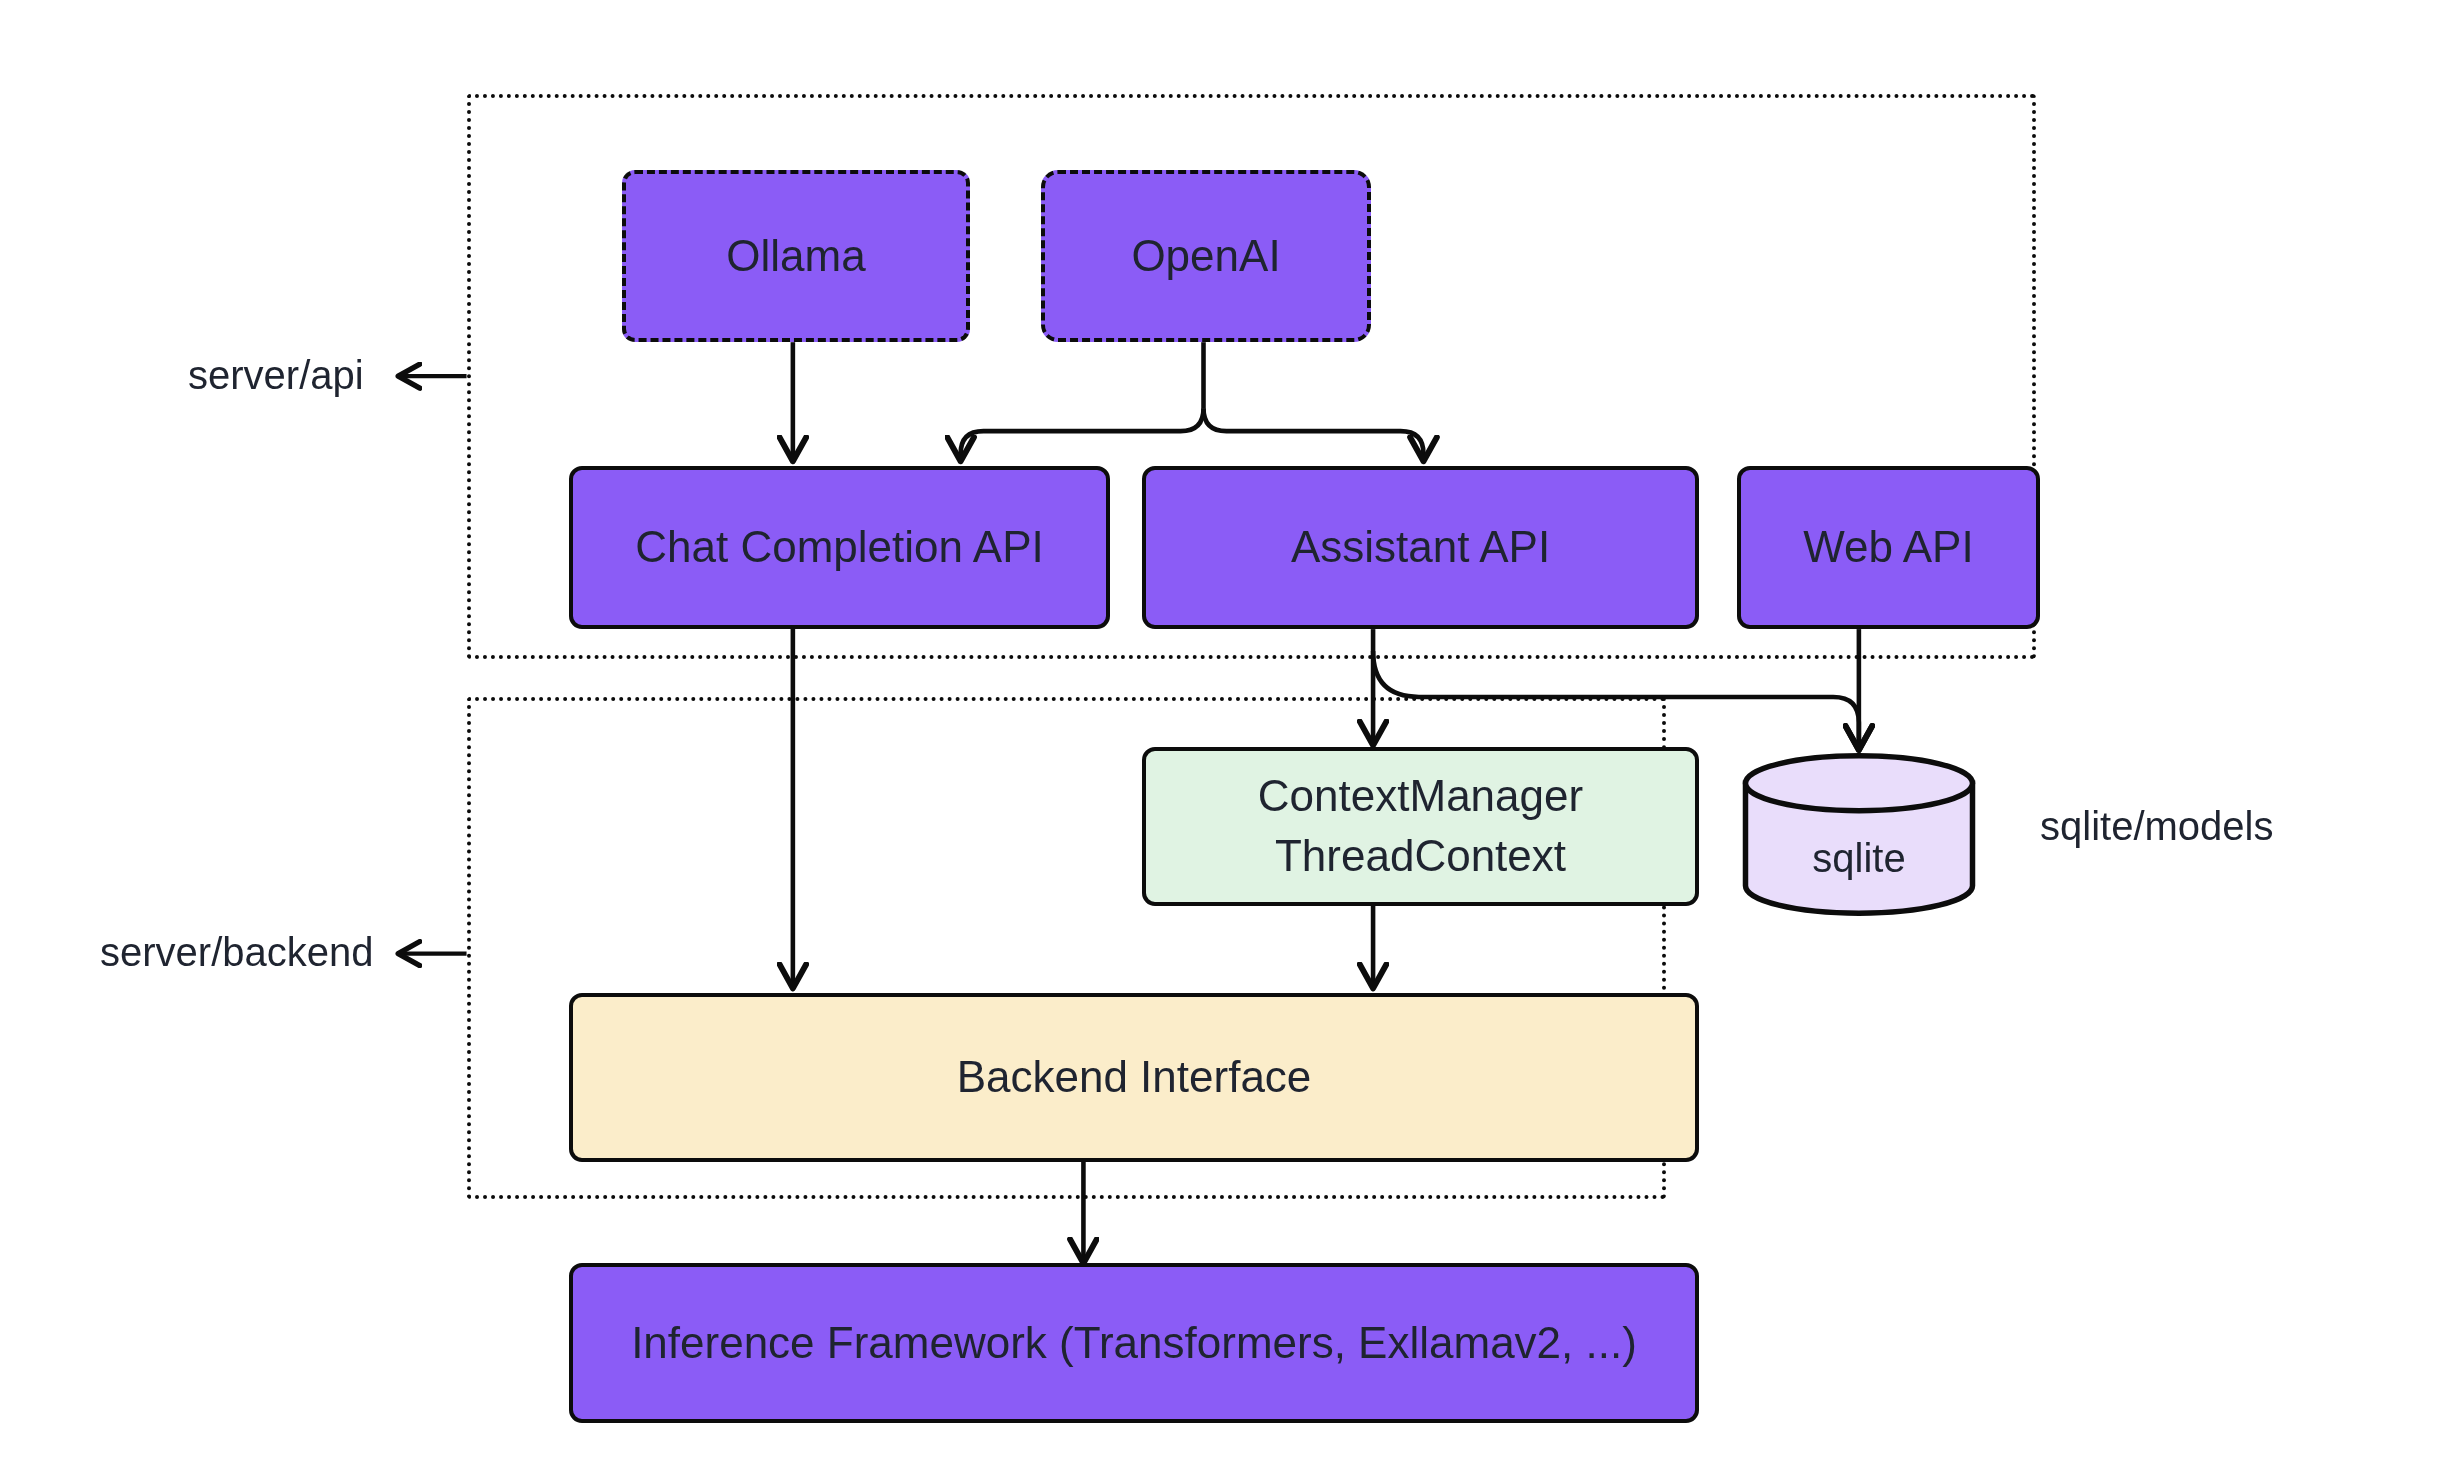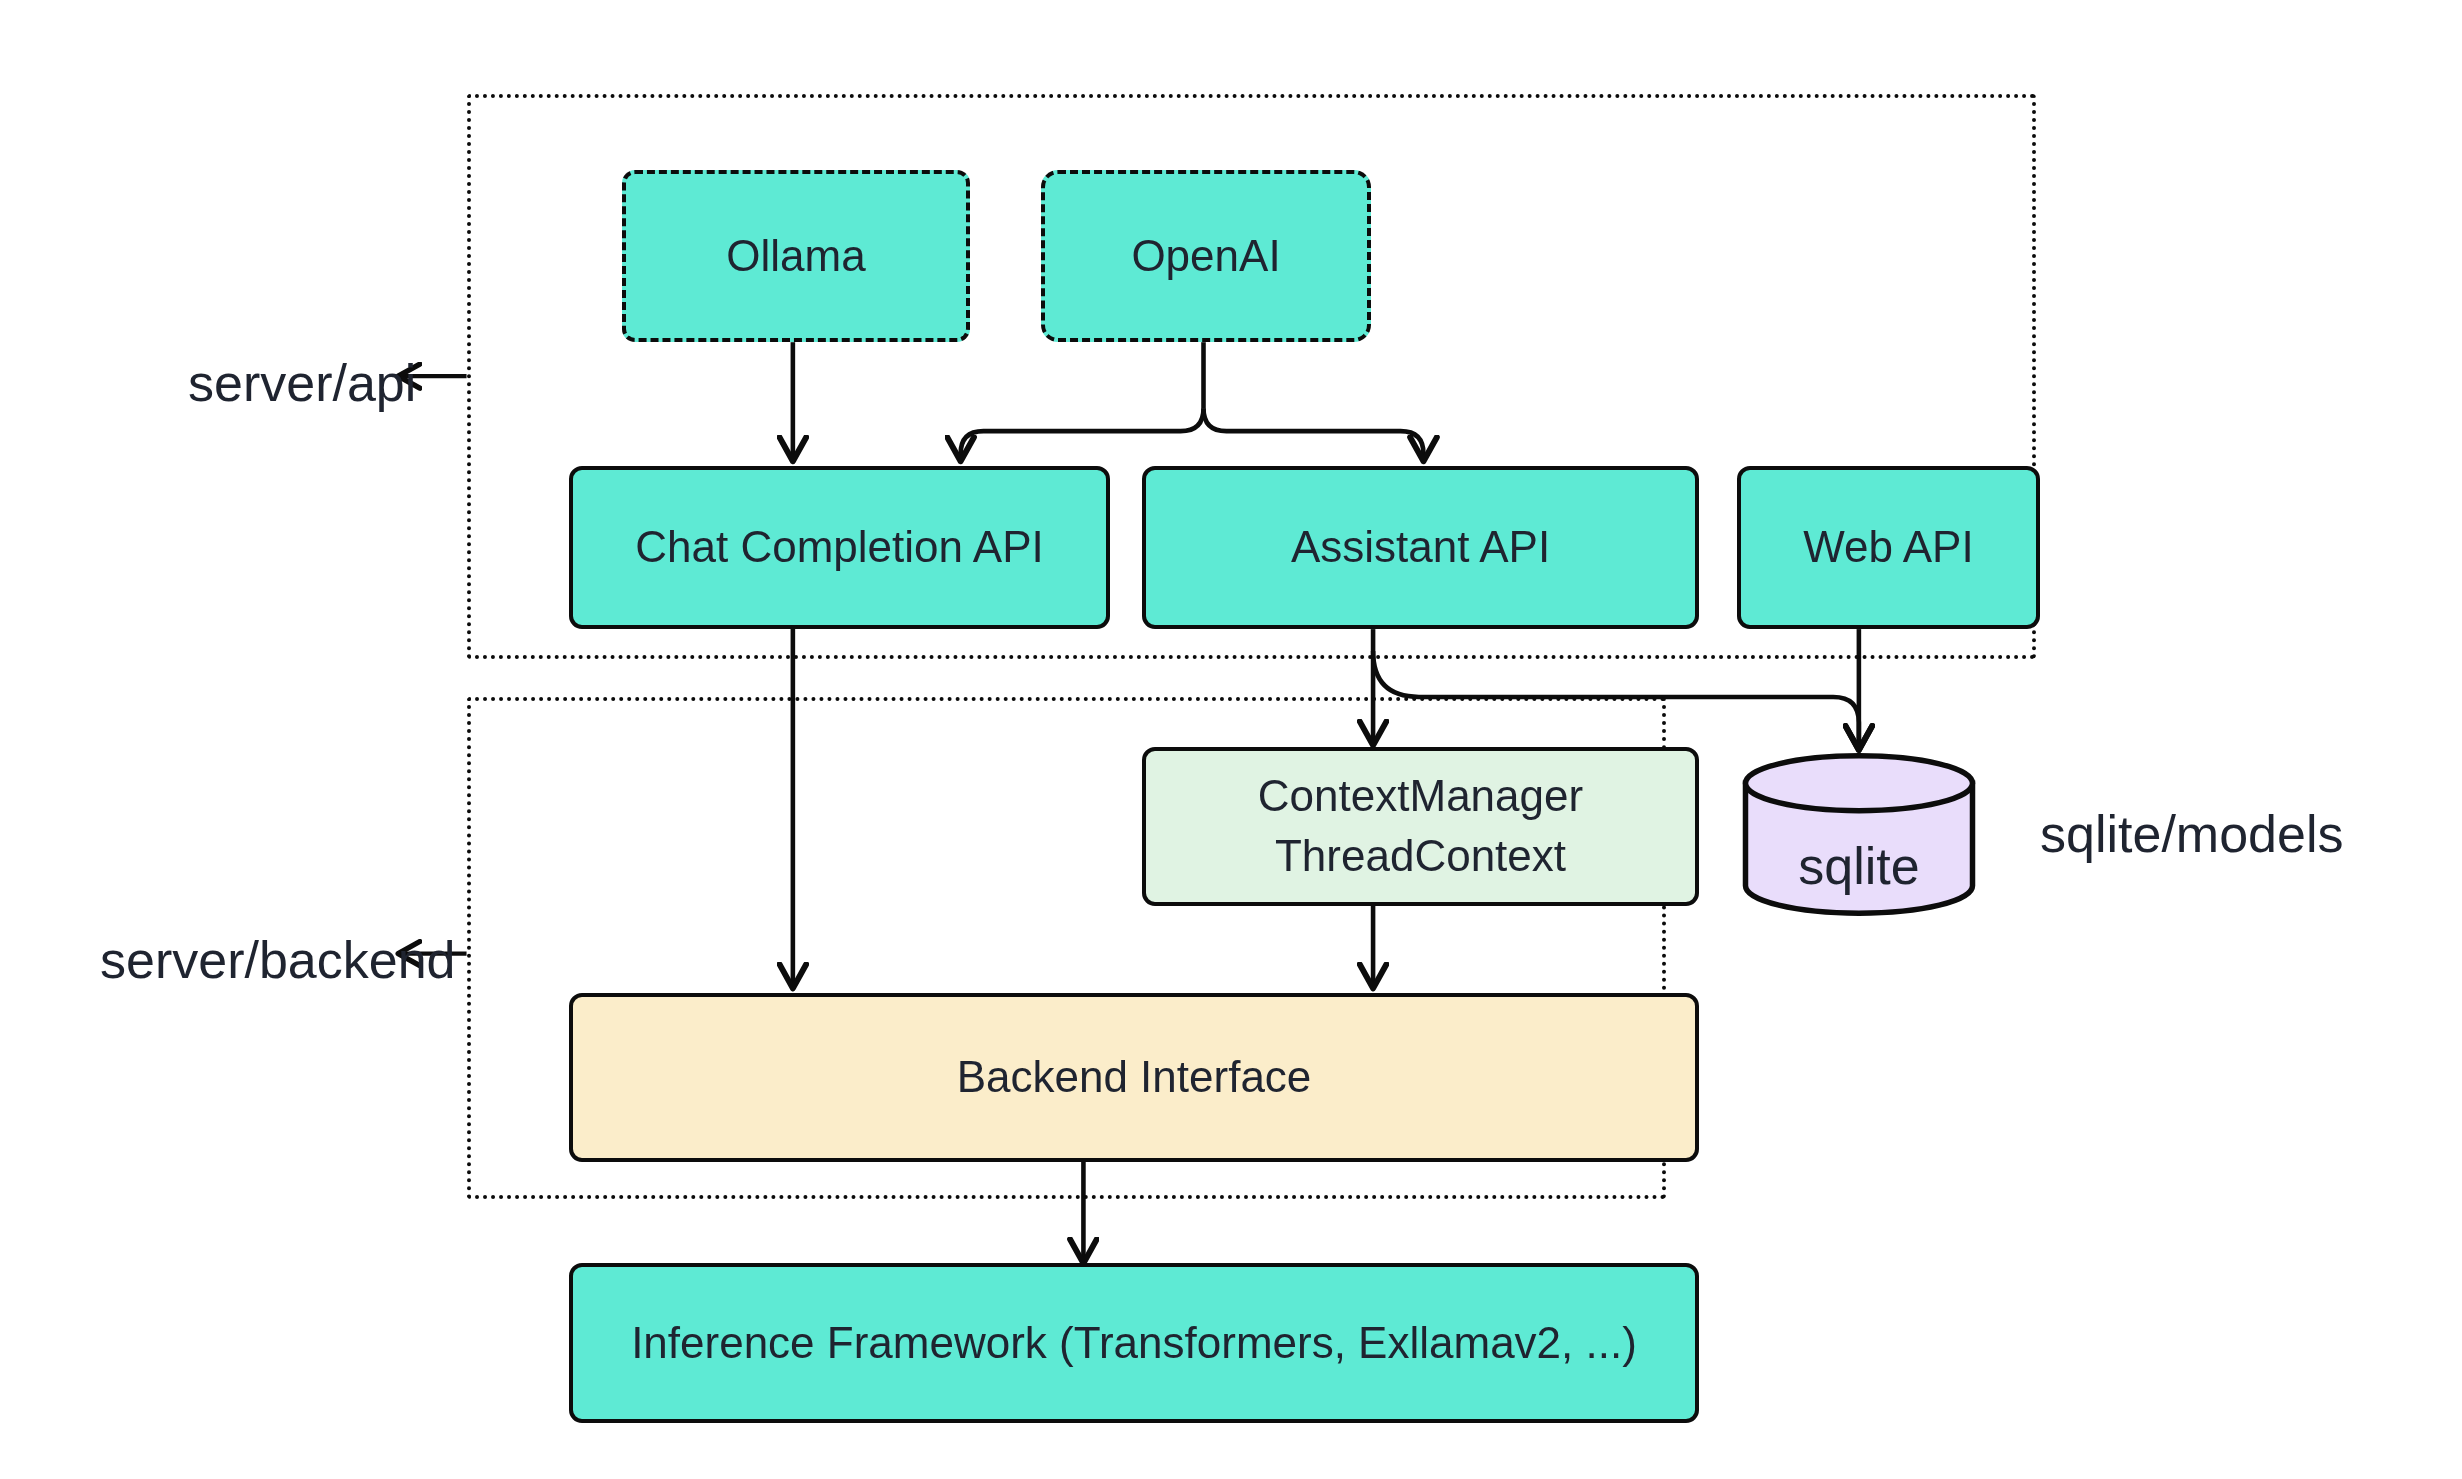--- a/index.html
+++ b/index.html
@@ -36,21 +36,21 @@
     border-radius: 13px;
     z-index: 3;
   }
   .node-solid {
     border: 4.6px solid #0c0c0c;
     margin-left: 46px;
   }
   .node-dashed {
     border: 4.6px dashed #0c0c0c;
   }
-  .fill-blue   { background: #5eead4; }
+  .fill-blue   { background: #8b5cf6; }
   .fill-green  { background: #e0f3e3; }
   .fill-yellow { background: #fbedca; }
 
   .group-box {
     position: absolute;
     box-sizing: border-box;
     border: 4.6px dotted #0b0b0b;
     border-radius: 3.7px;
     z-index: 1;
   }
@@ -65,21 +65,21 @@
     z-index: 3;
   }
   .db-label {
     position: absolute;
     width: 100%;
     text-align: center;
     color: #1f2430;
     z-index: 4;
     pointer-events: none;
   }
-  .f46 { font-size: 52px; }
+  .f46 { font-size: 40px; }
   .f48 { font-size: 44px; }
 </style>
 </head>
 <body>
 
 <div id="stage">
 
   <div class="group-box" style="left:467px; top:94px; width:1569px; height:565px;"></div>
 
   <div class="group-box" style="left:467px; top:697px; width:1199px; height:502px;"></div>

